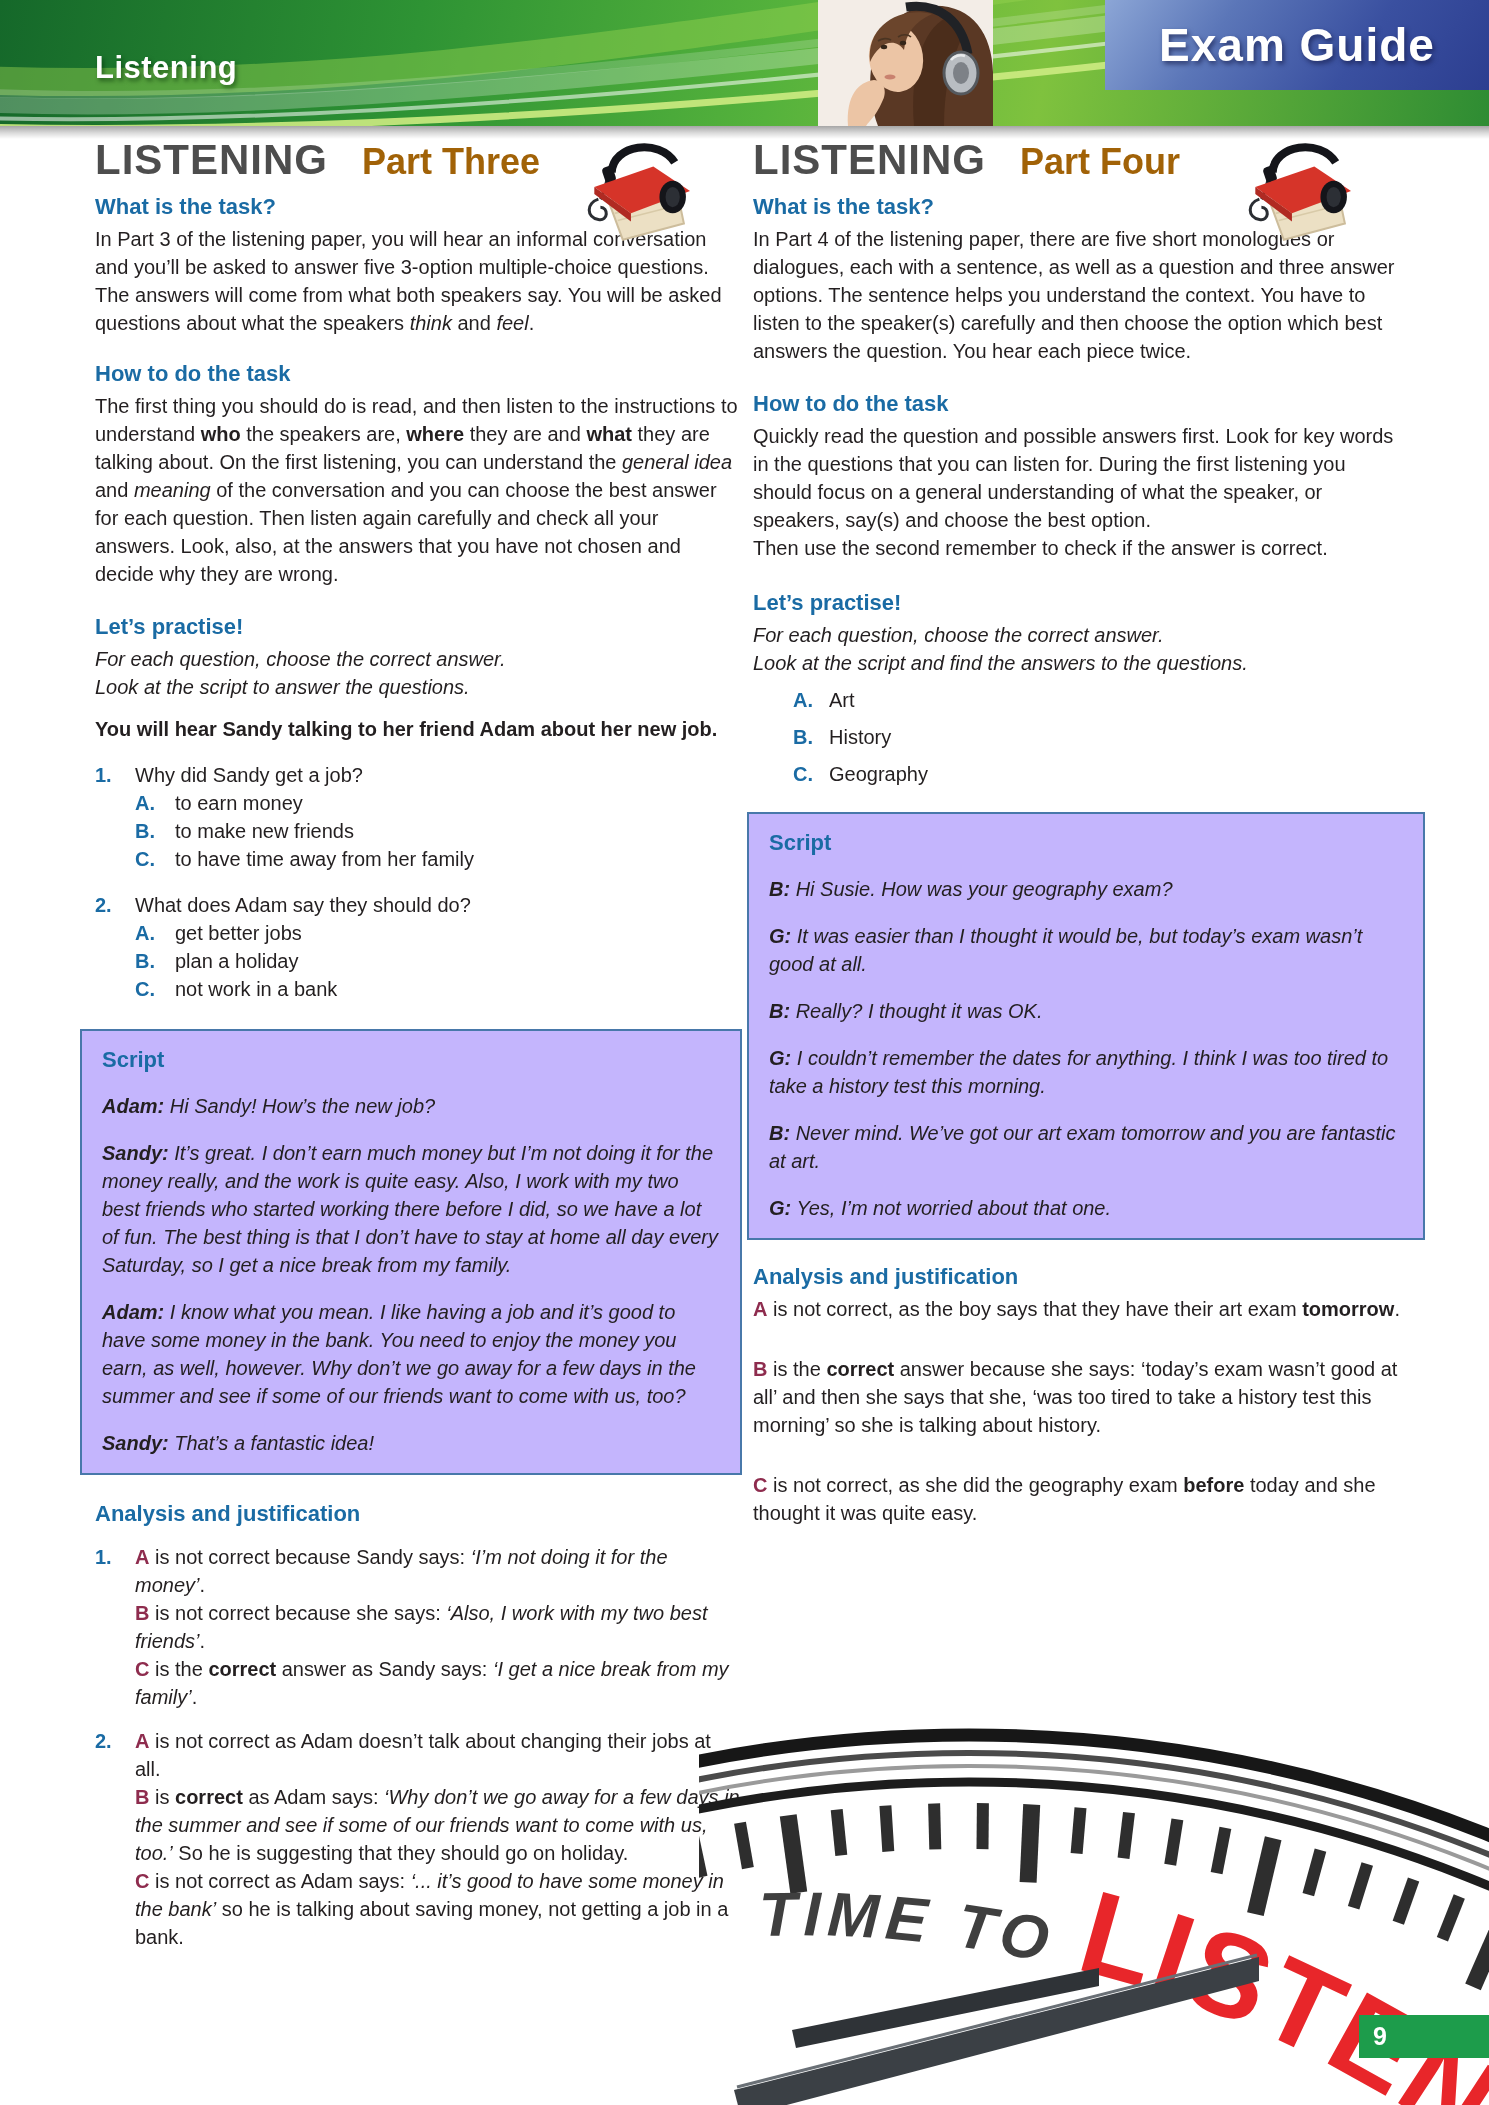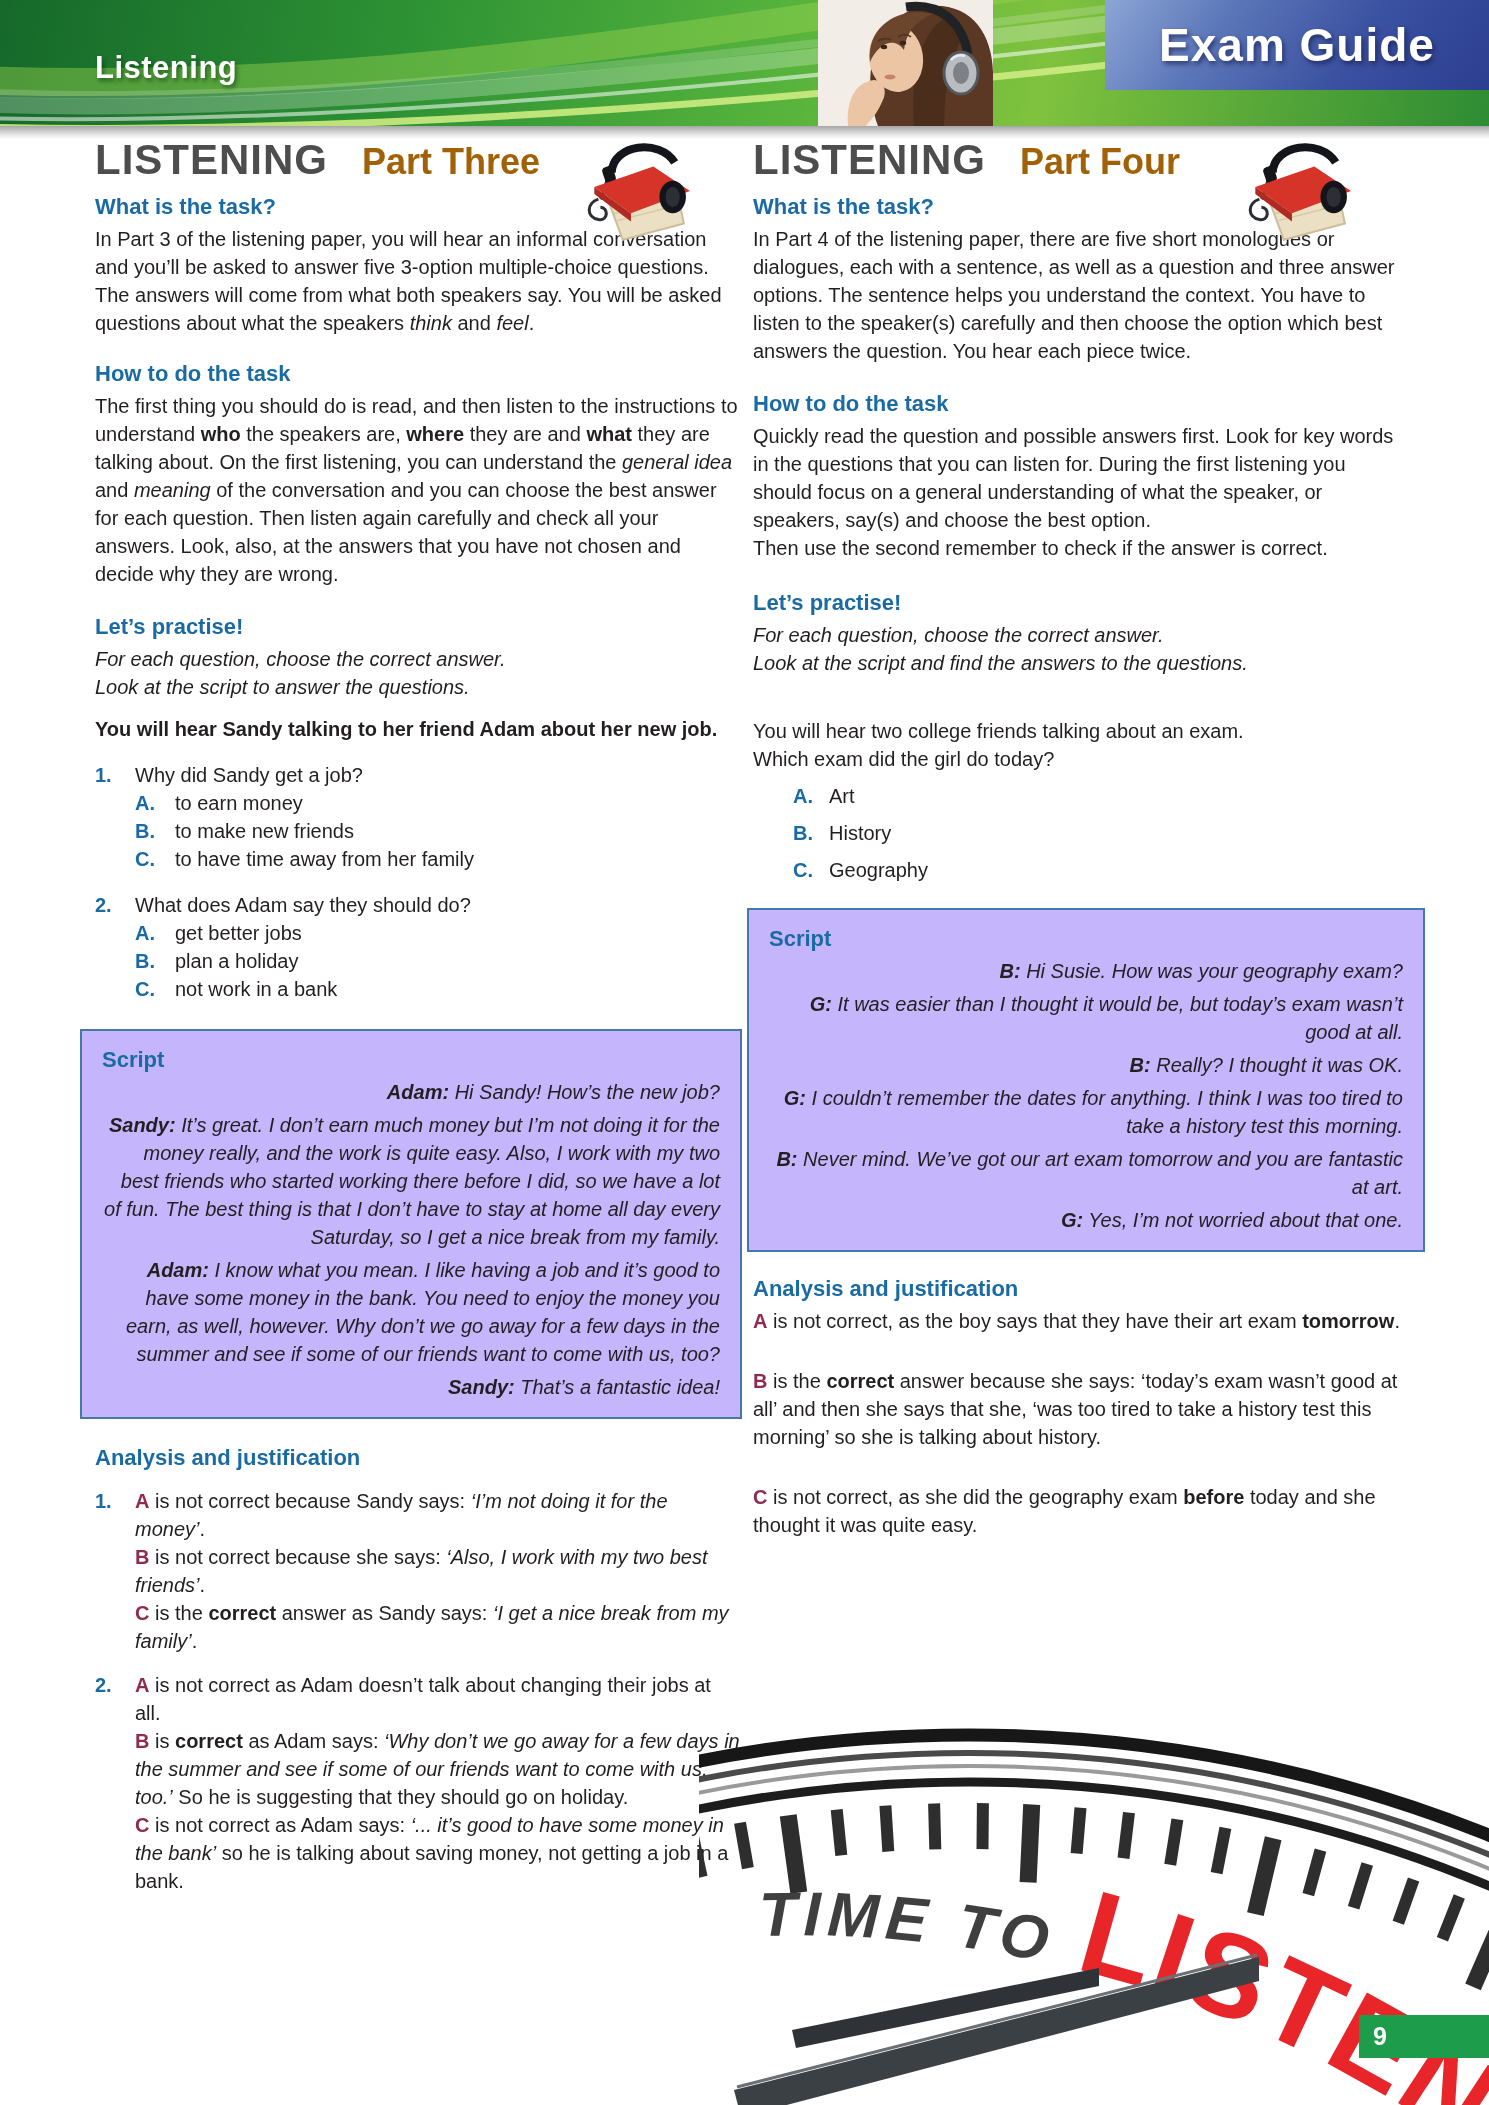--- a/index.html
+++ b/index.html
@@ -42,21 +42,21 @@
   .opt{display:flex;}
   .optl{width:40px;flex:none;color:#1a6ba4;font-weight:700;}
   .opts4{margin-left:40px;}
   .opt4{display:flex;margin-top:9px;}
   .opt4 .optl{width:36px;}
 
   .script-box{background:#c4b5fd;border:2px solid #4878aa;padding:10px 20px 16px 20px;}
   .script-box.p3{margin:26px -2px 0 -15px;}
   .script-box.p4{margin:24px -24px 0 -6px;}
   .script-box h3.blue{margin:6px 0 2px 0;}
-  .s-line{margin-top:5px;font-style:italic;text-align:right;}
+  .s-line{margin-top:19px;font-style:italic;}
   .speaker{font-weight:700;}
 
   .aitem{display:flex;margin-top:16px;}
   .anum{width:40px;flex:none;color:#1a6ba4;font-weight:700;}
   .apara{margin-top:32px;}
 
   
   .clock-art{position:absolute;right:0;bottom:0;width:790px;height:420px;}
   .clock-art svg{width:100%;height:100%;display:block}
   .page-num{position:absolute;right:0;bottom:47px;width:130px;height:43px;background:#1d9c4b;
@@ -219,24 +219,20 @@
   <p class="para"><span>In Part 4 of the listening paper, there are five short monologues or dialogues, each with a sentence, as well as a question and three answer options. The sentence helps you understand the context. You have to listen to the speaker(s) carefully and then choose the option which best answers the question. You hear each piece twice.</span></p>
 
   <h3 class="blue" style="margin-top:26px">How to do the task</h3>
   <p class="para"><span>Quickly read the question and possible answers first. Look for key words in the questions that you can listen for. During the first listening you should focus on a general understanding of what the speaker, or speakers, say(s) and choose the best option.</span></p>
   <p class="para"><span>Then use the second remember to check if the answer is correct.</span></p>
 
   <h3 class="blue" style="margin-top:28px">Let’s practise!</h3>
   <div class="practise-line">For each question, choose the correct answer.</div>
   <div class="practise-line">Look at the script and find the answers to the questions.</div>
 
-  <div style="margin-top:40px">
-    <div>You will hear two college friends talking about an exam.</div>
-    <div>Which exam did the girl do today?</div>
-  </div>
 
   <div class="opts4">
     <div class="opt4">
       <span class="optl">A.</span>
       <span>Art</span>
     </div>
     <div class="opt4">
       <span class="optl">B.</span>
       <span>History</span>
     </div>

